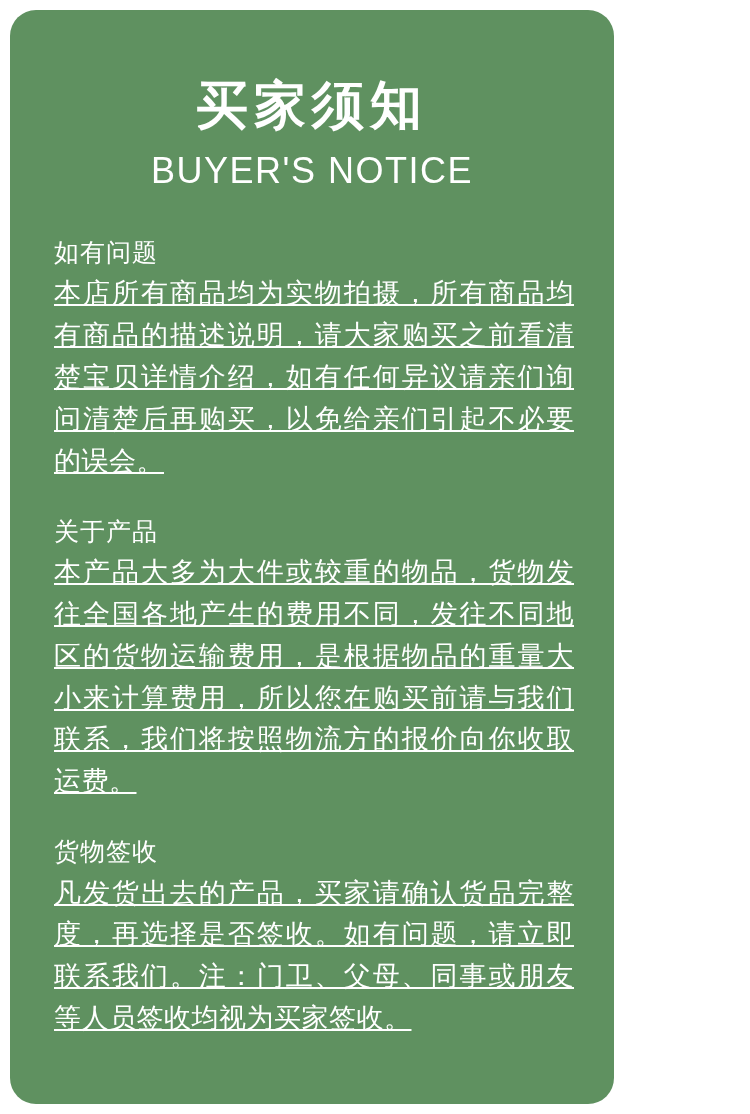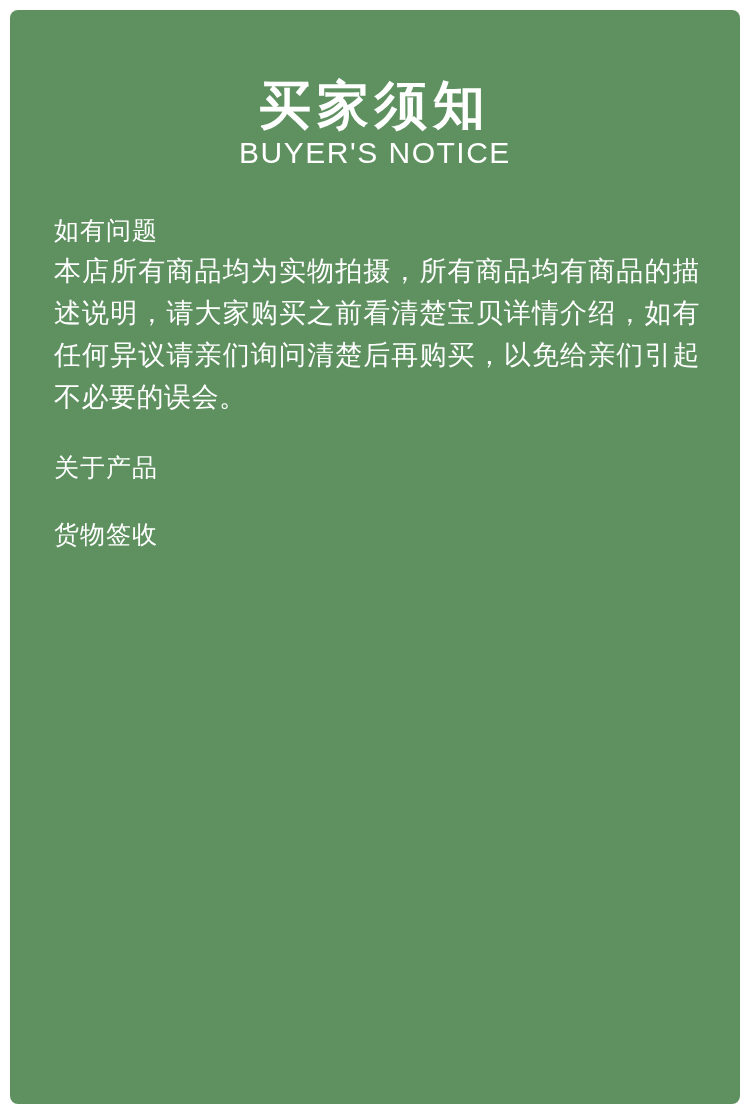--- a/index.html
+++ b/index.html
@@ -10,43 +10,43 @@
   body {
     width: 750px;
     height: 1114px;
     font-family: "Liberation Sans", sans-serif;
     overflow: hidden;
   }
   .notice-card {
     position: absolute;
     left: 10px;
     top: 10px;
-    width: 730px;
+    width: 604px;
     height: 1094px;
     box-sizing: border-box;
     background: #5f9160;
-    border-radius: 8px;
+    border-radius: 26px;
     color: #ffffff;
     padding: 0;
   }
   .header {
     text-align: center;
     padding-top: 66px;
   }
   .title-cn {
     font-size: 52px;
     font-weight: bold;
     letter-spacing: 6px;
     line-height: 1.15;
     margin: 0;
   }
   .title-en {
-    font-size: 30px;
+    font-size: 36px;
     letter-spacing: 1.5px;
-    margin: 0 0 0 0;
+    margin: 14px 0 0 0;
     font-weight: normal;
   }
   .body-wrap {
     padding: 42px 40px 0 44px;
   }
   .section {
     margin-bottom: 30px;
   }
   .section:last-child {
     margin-bottom: 1px;
@@ -58,20 +58,21 @@
     font-weight: normal;
     letter-spacing: 1px;
   }
   .sec-text {
     font-size: 27px;
     line-height: 1.55;
     margin: 0;
     letter-spacing: 0.5px;
     text-align: justify;
     text-justify: inter-ideograph;
+    text-decoration: underline;
   }
 </style>
 </head>
 <body>
 
 <div class="notice-card" style="background: rgb(95, 145, 96); color: rgb(255, 255, 255);">
 
   <div class="header">
     <h1 class="title-cn">买家须知</h1>
     <div class="title-en">BUYER'S NOTICE</div>
@@ -79,20 +80,22 @@
 
   <div class="body-wrap">
 
     <div class="section">
       <div class="sec-heading">如有问题</div>
       <p class="sec-text">本店所有商品均为实物拍摄，所有商品均有商品的描述说明，请大家购买之前看清楚宝贝详情介绍，如有任何异议请亲们询问清楚后再购买，以免给亲们引起不必要的误会。</p>
     </div>
 
     <div class="section">
       <div class="sec-heading">关于产品</div>
+      <p class="sec-text">本产品大多为大件或较重的物品，货物发往全国各地产生的费用不同，发往不同地区的货物运输费用，是根据物品的重量大小来计算费用，所以您在购买前请与我们联系，我们将按照物流方的报价向你收取运费。</p>
     </div>
 
     <div class="section">
       <div class="sec-heading">货物签收</div>
+      <p class="sec-text">凡发货出去的产品，买家请确认货品完整度，再选择是否签收。如有问题，请立即联系我们。注：门卫、父母、同事或朋友等人员签收均视为买家签收。</p>
     </div>
 
   </div>
 </div>
 
 </body></html>

